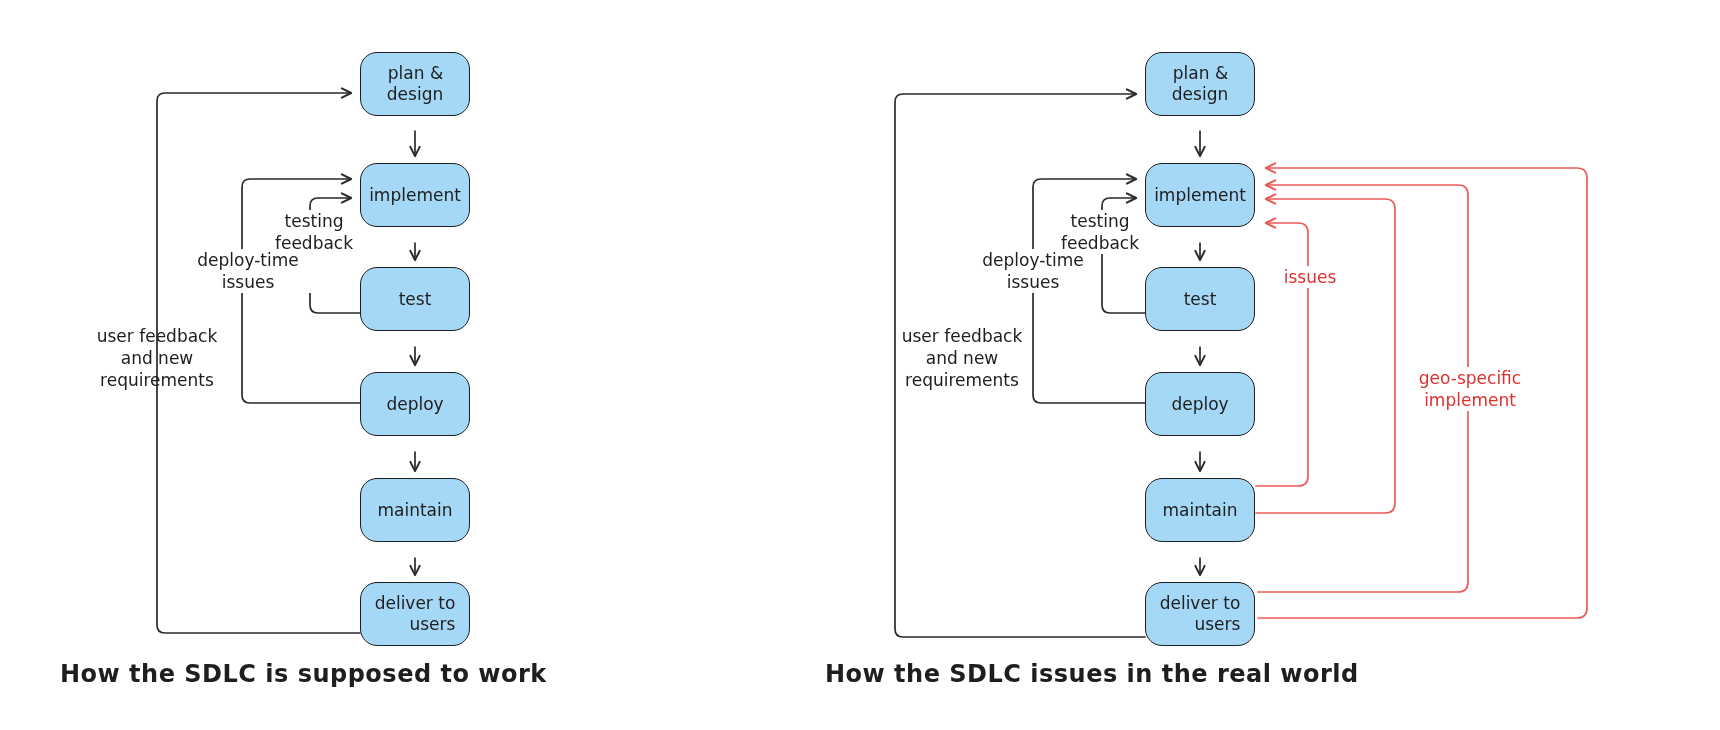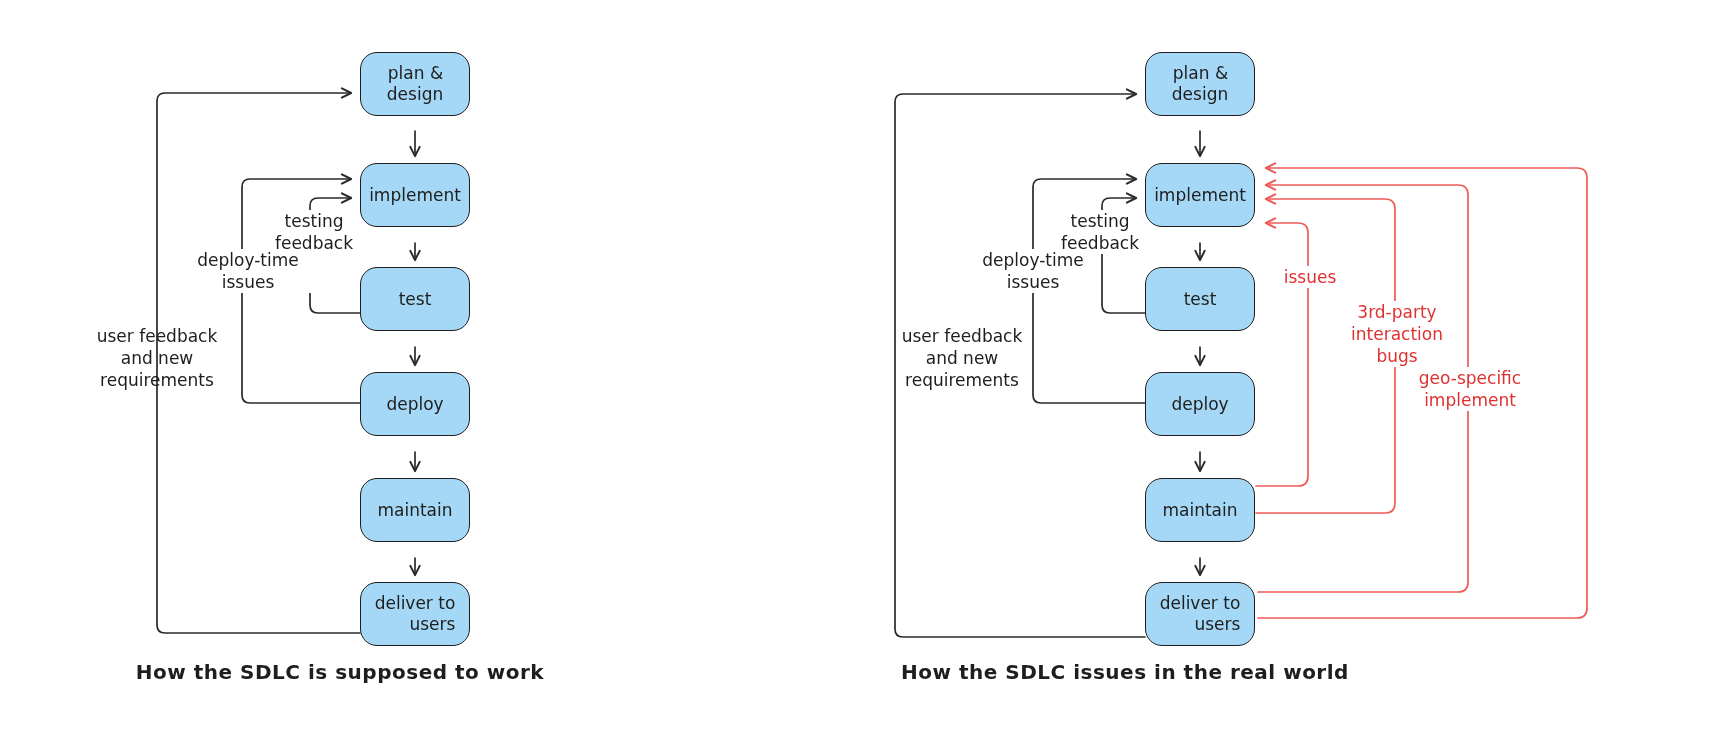--- a/index.html
+++ b/index.html
@@ -17,21 +17,21 @@
   .mk-red path{stroke:var(--line-red);}
   .node{position:absolute;width:110px;height:64px;z-index:3;
         background:var(--node-fill);border:1.6px solid var(--node-stroke);border-radius:17px;
         display:flex;align-items:center;justify-content:center;text-align:right;
         font-size:17px;line-height:21px;white-space:pre-line;box-sizing:border-box;}
   .elabel{position:absolute;z-index:2;text-align:center;font-size:17px;line-height:22px;
           white-space:pre-line;color:var(--text-black);}
   .elabel.bg{background:var(--bg);}
   .flabel{position:absolute;z-index:2;text-align:center;font-size:17px;line-height:22px;
           white-space:pre-line;color:var(--text-red);background:var(--bg);}
-  .caption{position:absolute;z-index:3;text-align:center;font-size:20px;font-weight:700;
+  .caption{position:absolute;z-index:3;font-size:24px;font-weight:700;
            letter-spacing:0.5px;color:var(--text-black);}
 </style>
 </head>
 <body>
 
 <div id="stage">
 
   <svg id="wires" viewBox="0 0 1720 730">
     <defs>
       <marker id="ab" class="mk-blk" viewBox="0 0 12 12" refX="9" refY="6" markerWidth="14" markerHeight="14" orient="auto" markerUnits="userSpaceOnUse">
@@ -96,22 +96,19 @@
 
   <div class="elabel bg" style="left:1045px;top:210px;width:110px">testing
 feedback</div>
   <div class="elabel bg" style="left:968px;top:249px;width:130px">deploy-time
 issues</div>
   <div class="elabel" style="left:882px;top:325px;width:160px">user feedback
 and new
 requirements</div>
 
   <div class="flabel" style="left:1262px;top:266px;width:96px">issues</div>
-  <div class="flabel" style="left:1332px;top:301px;width:130px">3rd-party
-interaction
-bugs</div>
   <div class="flabel" style="left:1402px;top:367px;width:136px">geo-specific
 implement</div>
 
   <div class="caption" style="left:60px;top:660px;width:560px">How the SDLC is supposed to work</div>
   <div class="caption" style="left:825px;top:660px;width:600px">How the SDLC issues in the real world</div>
 
 </div>
 
 </body></html>

